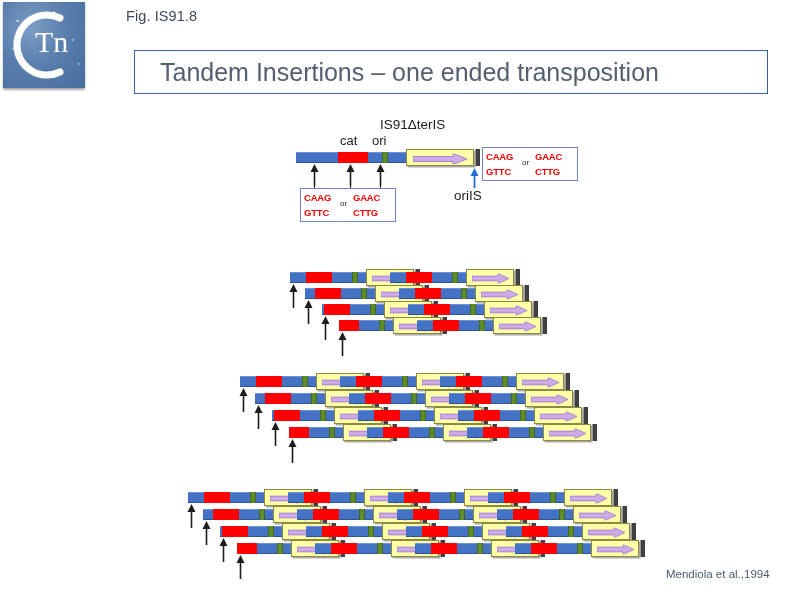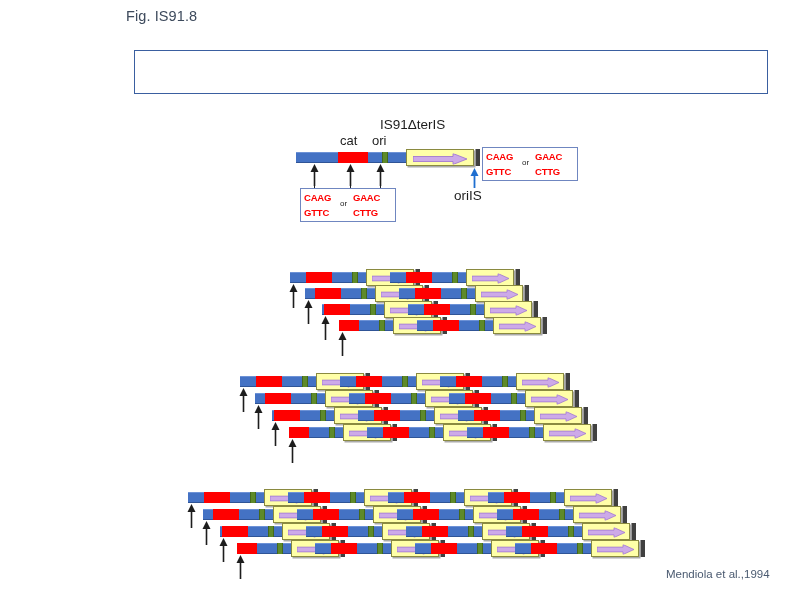--- a/index.html
+++ b/index.html
@@ -74,23 +74,32 @@
                font-family:"Liberation Sans", sans-serif;font-weight:bold;
                white-space:nowrap;letter-spacing:-.2px;}
   .seqbox .orlbl{position:absolute;font-size:8px;color:#1d1d1d;font-weight:normal;}
   .tick{position:absolute;width:1px;background:#1d1d1d;}
 </style>
 </head>
 <body>
 
 <div class="slide">
 
+  <div id="logo">
+    <svg width="82" height="86" viewBox="0 0 82 86" aria-hidden="true">
+      <g>
+        <path d="M57 16 A30 30 0 1 0 57 70" fill="none" stroke="#ffffff" stroke-width="7" stroke-linecap="round"></path>
+      </g>
+      <text x="32" y="50" font-family="Liberation Serif, serif" font-size="30" fill="#ffffff">Tn</text>
+    </svg>
+  </div>
 
   <div id="fig-label">Fig. IS91.8</div>
   <div id="title-box"></div>
+  <div id="title-text">Tandem Insertions – one ended transposition</div>
   <div id="credit">Mendiola et al.,1994</div>
 
   <div id="top-construct" style="position:absolute;left:296px;top:152px;width:260px;height:90px;">
 
     <div class="dna" style="left:0px;top:0px;width:174px;"></div>
     <div class="cat" style="left:42px;top:0px;width:30px;"></div>
     <div class="ori" style="left:86px;top:0px;"></div>
 
     <div class="isbox" style="left:110px;top:-3px;width:68px;">
       <div class="isarrow" style="left:6px;width:54px;">

